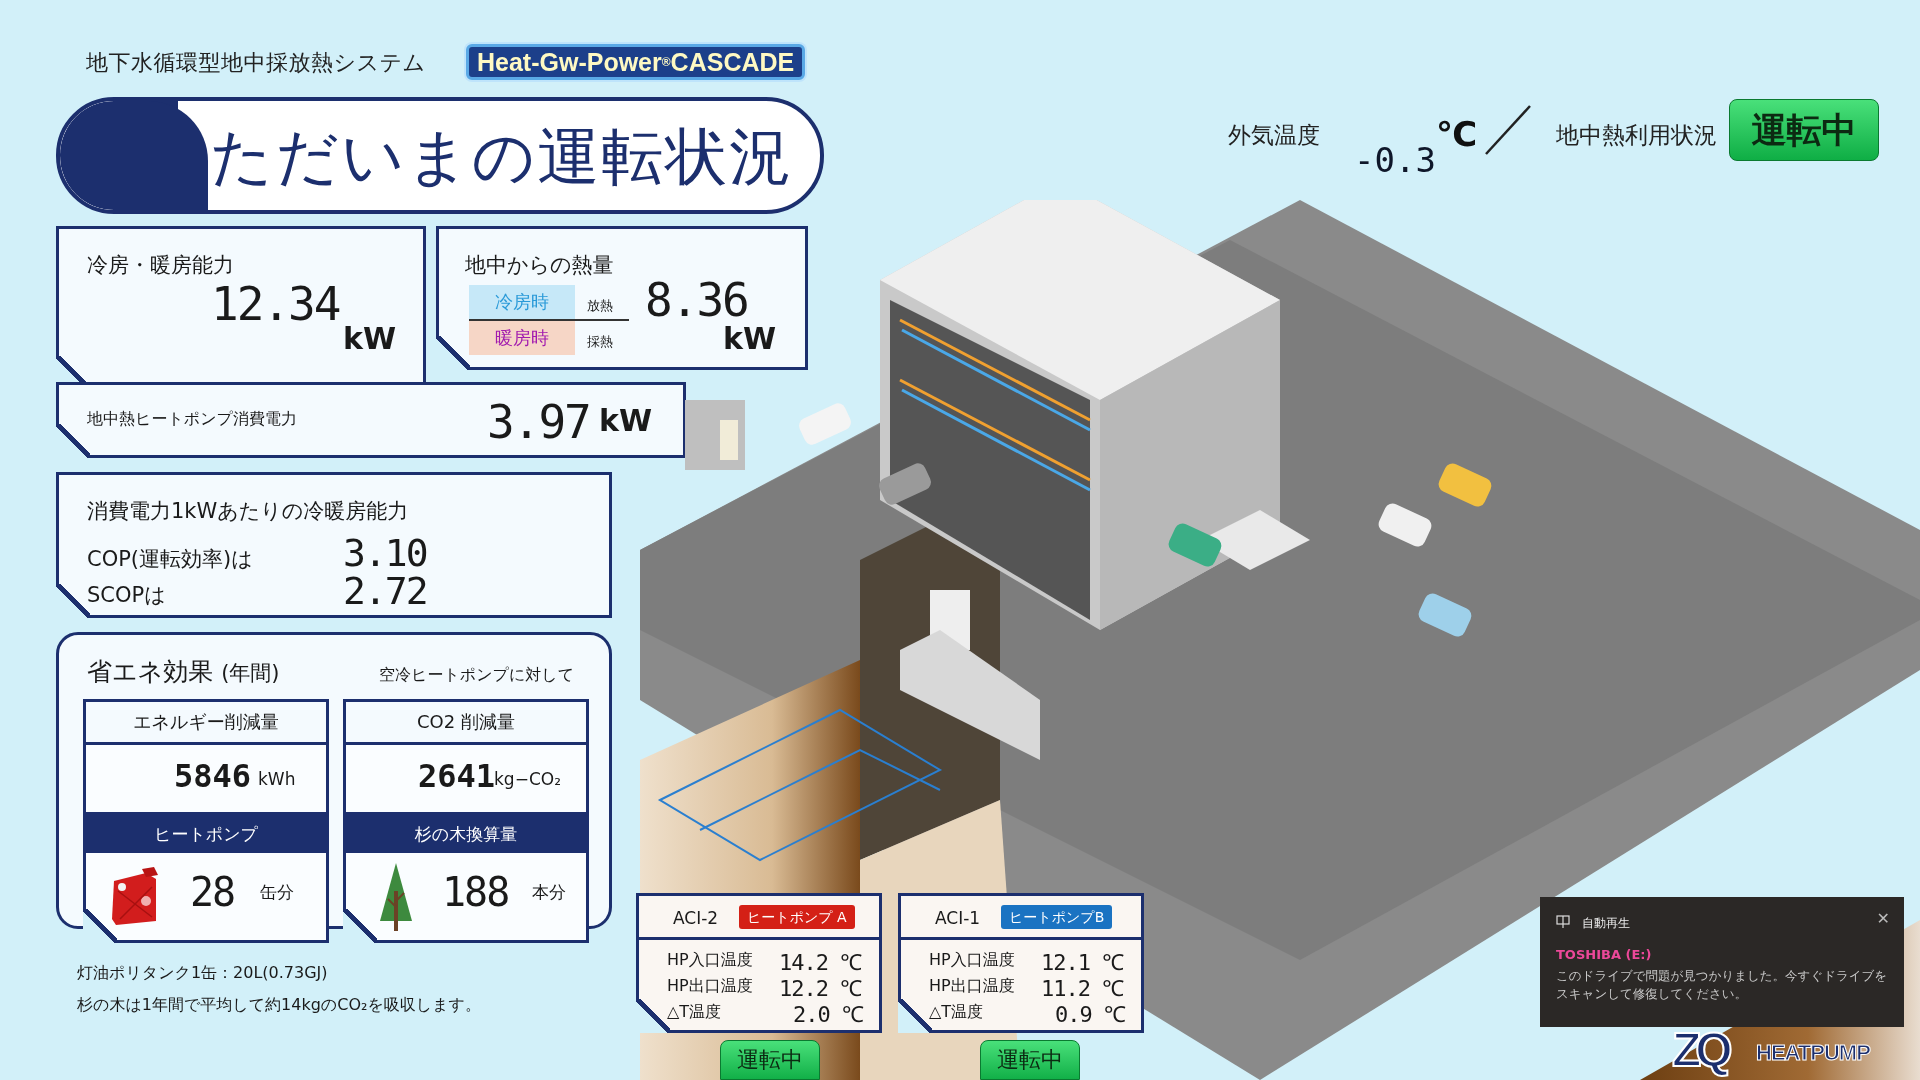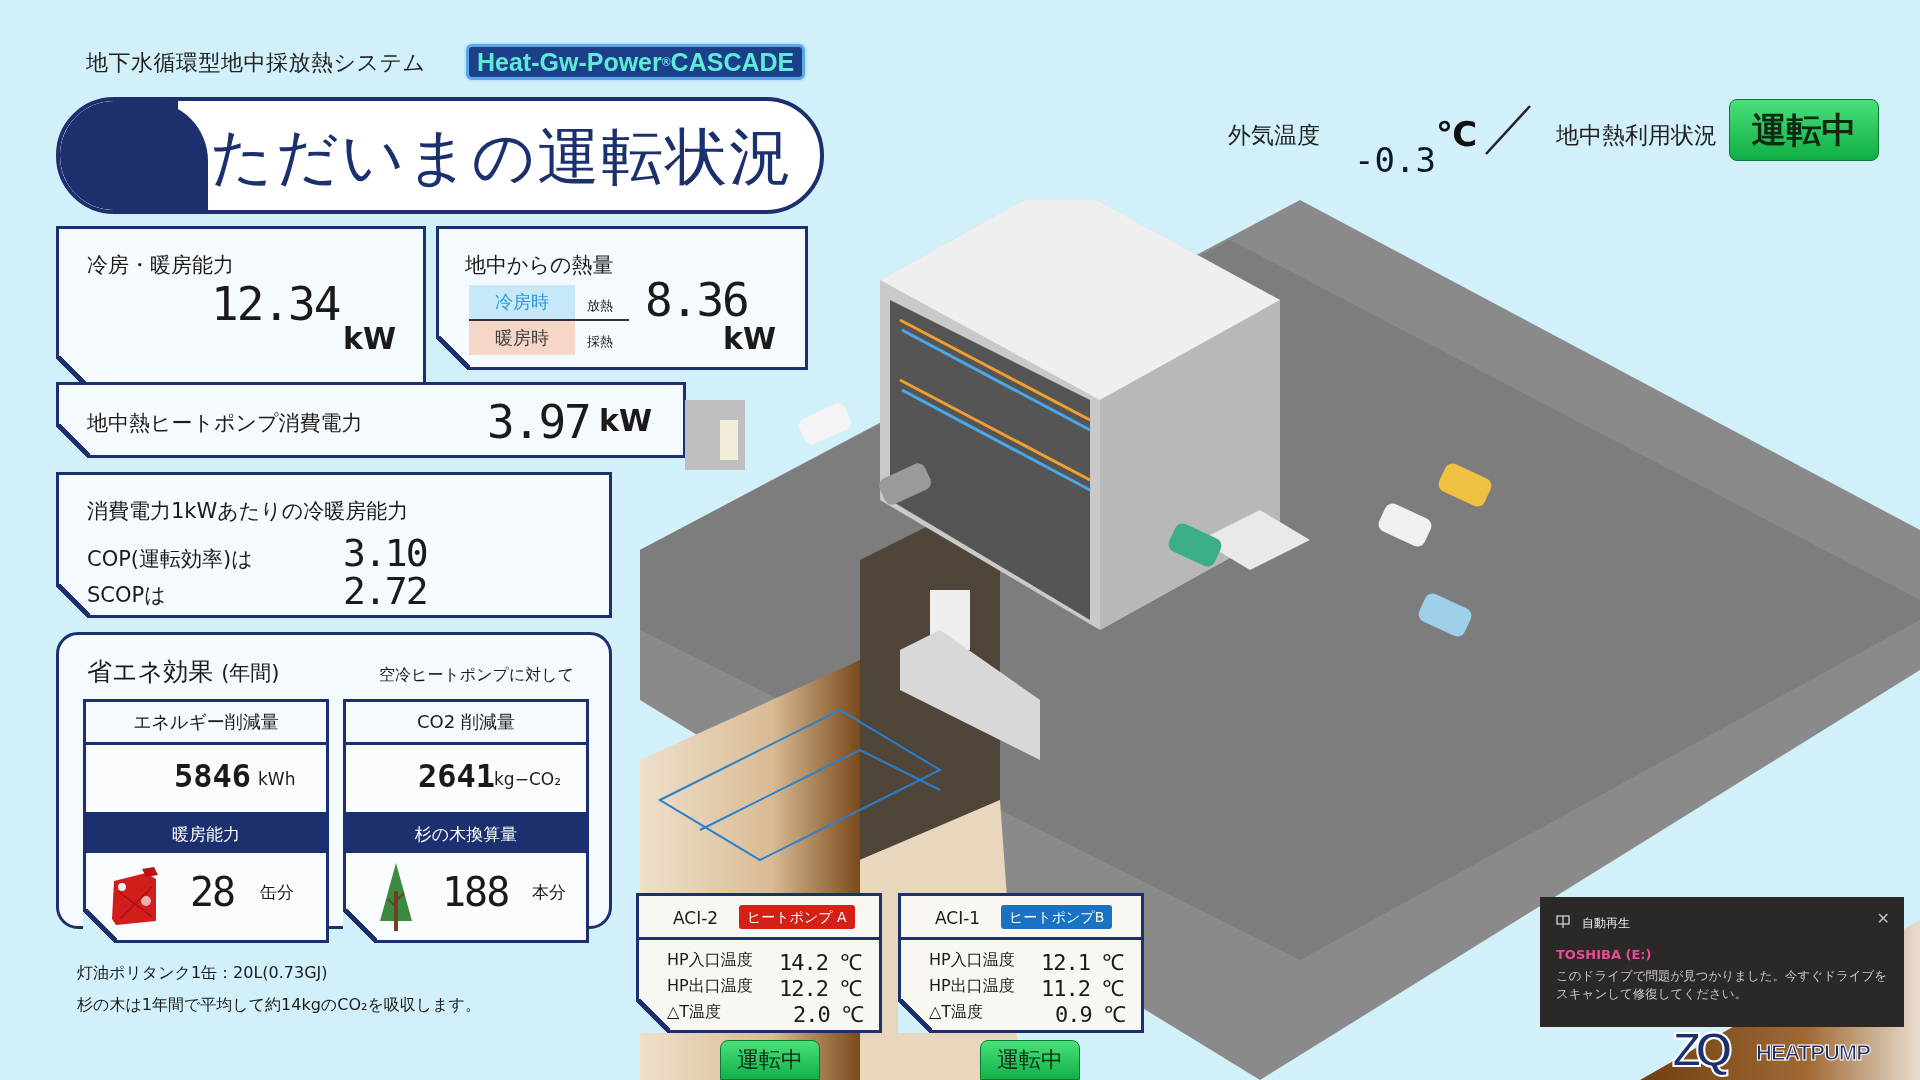--- a/index.html
+++ b/index.html
@@ -9,21 +9,21 @@
     font-family: "DejaVu Sans", "Liberation Sans", sans-serif;
     color: #1a1a1a;
     position: relative;
   }
   .abs { position: absolute; }
 
   
   .sys-title { left: 86px; top: 48px; font-size: 22px; color: #222; letter-spacing: 0.5px; }
   .brand {
     left: 466px; top: 44px; height: 36px; padding: 0 8px;
-    background: #1c3f8a; color: #5eead4; font-weight: bold; font-size: 25px;
+    background: #1c3f8a; color: #fef9c3; font-weight: bold; font-size: 25px;
     font-family: "Liberation Sans", sans-serif;
     border-radius: 6px; border: 3px solid #5aa9e6; line-height: 30px;
     box-shadow: 0 0 0 2px #bfe4fb;
   }
   .brand sup { font-size: 12px; vertical-align: top; }
   .pill {
     left: 56px; top: 97px; width: 768px; height: 117px;
     border: 4px solid #1c2f6e; border-radius: 58px; background: #fff; overflow: hidden;
   }
   .pill .cap {
@@ -63,29 +63,29 @@
   }
 
   .b1 { left: 56px; top: 226px; width: 370px; height: 164px; }
   .b1 .lbl { position: absolute; left: 28px; top: 22px; font-size: 21px; }
   .b1 .val { position: absolute; left: 152px; top: 48px; font-size: 46px; font-family: "DejaVu Sans Mono", monospace; letter-spacing: -2px; }
   .b1 .unit { position: absolute; left: 284px; top: 92px; font-size: 30px; font-weight: bold; }
 
   .b2 { left: 436px; top: 226px; width: 372px; height: 144px; }
   .b2 .lbl { position: absolute; left: 26px; top: 22px; font-size: 21px; }
   .b2 .cool { position: absolute; left: 30px; top: 56px; width: 106px; height: 34px; background: #c6e8f8; color: #2a9ad8; font-size: 18px; text-align: center; line-height: 34px; }
-  .b2 .heat { position: absolute; left: 30px; top: 92px; width: 106px; height: 34px; background: #f6d6c6; color: #404040; font-size: 18px; text-align: center; line-height: 34px; }
+  .b2 .heat { position: absolute; left: 30px; top: 92px; width: 106px; height: 34px; background: #f6d6c6; color: #a21caf; font-size: 18px; text-align: center; line-height: 34px; }
   .b2 .divider { position: absolute; left: 30px; top: 90px; width: 160px; height: 2px; background: #333; }
   .b2 .rel { position: absolute; left: 148px; top: 68px; font-size: 13px; }
   .b2 .col { position: absolute; left: 148px; top: 104px; font-size: 13px; }
   .b2 .val { position: absolute; left: 206px; top: 44px; font-size: 46px; font-family: "DejaVu Sans Mono", monospace; letter-spacing: -2px; }
   .b2 .unit { position: absolute; left: 284px; top: 92px; font-size: 30px; font-weight: bold; }
 
   .b3 { left: 56px; top: 382px; width: 630px; height: 76px; }
-  .b3 .lbl { position: absolute; left: 28px; top: 24px; font-size: 21px; }
+  .b3 .lbl { position: absolute; left: 28px; top: 24px; font-size: 16px; }
   .b3 .val { position: absolute; left: 428px; top: 10px; font-size: 46px; font-family: "DejaVu Sans Mono", monospace; letter-spacing: -2px; }
   .b3 .unit { position: absolute; left: 540px; top: 18px; font-size: 30px; font-weight: bold; }
 
   .b4 { left: 56px; top: 472px; width: 556px; height: 146px; }
   .b4 .lbl { position: absolute; left: 28px; top: 22px; font-size: 21px; }
   .b4 .row1 { position: absolute; left: 28px; top: 70px; font-size: 21px; }
   .b4 .row2 { position: absolute; left: 28px; top: 106px; font-size: 21px; }
   .b4 .v1 { position: absolute; left: 284px; top: 56px; font-size: 38px; font-family: "DejaVu Sans Mono", monospace; letter-spacing: -2px; }
   .b4 .v2 { position: absolute; left: 284px; top: 94px; font-size: 38px; font-family: "DejaVu Sans Mono", monospace; letter-spacing: -2px; }
 
@@ -208,21 +208,21 @@
     <small>(年間)</small>
   </div>
   <div class="note-right">空冷ヒートポンプに対して</div>
 
   <div class="card left">
     <div class="head">エネルギー削減量</div>
     <div class="amount">
       <span class="num" style="left:88px">5846</span>
       <span class="u" style="left:172px">kWh</span>
     </div>
-    <div class="sub">暖房能力</div>
+    <div class="sub">ヒートポンプ</div>
     <div class="equiv cut">
       <svg style="position:absolute;left:20px;top:14px" width="56" height="60" viewBox="0 0 56 60">
         <path d="M8 14 L40 6 L50 12 L50 54 L10 58 L6 52 Z" fill="#d21d1d"></path>
         <path d="M36 2 L48 0 L52 8 L40 10 Z" fill="#b81414"></path>
         <circle cx="16" cy="20" r="4" fill="#f3f3f3"></circle>
         <circle cx="40" cy="34" r="5" fill="#f0b0b0"></circle>
         <path d="M12 24 L46 50 M46 20 L14 52" stroke="#a81010" stroke-width="1.5"></path>
       </svg>
       <span class="num" style="left:104px">28</span>
       <span class="u" style="left:174px">缶分</span>

